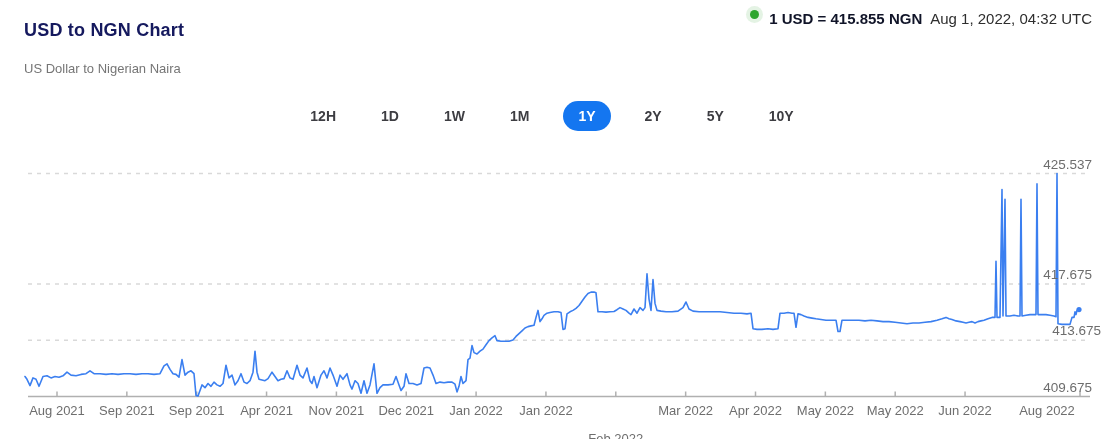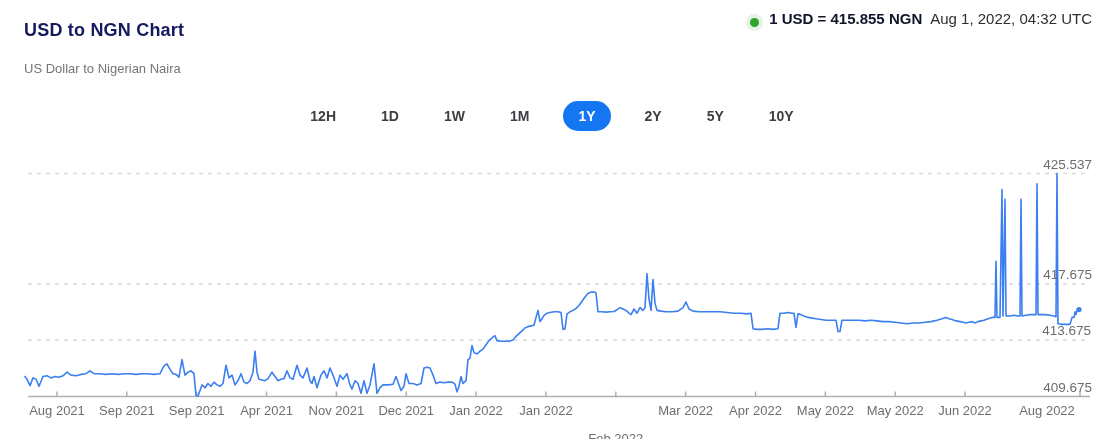--- a/index.html
+++ b/index.html
@@ -8,21 +8,21 @@
     font-family:"Liberation Sans", sans-serif;overflow:hidden;
   }
   .page-title{
     position:absolute;left:24px;top:8px;font-size:18px;font-weight:700;
     color:#15195e;letter-spacing:.2px;
   }
   .page-subtitle{
     position:absolute;left:24px;top:61px;font-size:13px;color:#757575;
   }
   .rate-block{
-    position:absolute;right:12px;top:10px;display:flex;align-items:flex-end;gap:8px;
+    position:absolute;right:12px;top:10px;display:flex;align-items:flex-start;gap:8px;
     font-size:15px;white-space:nowrap;
   }
   .live-dot{
     width:9px;height:9px;border-radius:50%;background:#2da52d;
     box-shadow:0 0 0 4px rgba(45,165,45,.13);margin-right:2px;
   }
   .rate-label{font-weight:700;color:#101428;}
   .rate-timestamp{color:#2e2e2e;}
   .range-selector{
     position:absolute;top:101px;left:0;width:100%;display:flex;
@@ -100,15 +100,15 @@
     <div class="x-label" style="left: 545.95px;">Jan 2022</div>
     <div class="x-label" style="left: 615.8px; margin-top: 28px;">Feb 2022</div>
     <div class="x-label" style="left: 685.65px;">Mar 2022</div>
     <div class="x-label" style="left: 755.5px;">Apr 2022</div>
     <div class="x-label" style="left: 825.35px;">May 2022</div>
     <div class="x-label" style="left: 895.2px;">May 2022</div>
     <div class="x-label" style="left: 965.05px;">Jun 2022</div>
     <div class="x-label" style="left: 1047px; text-align: center;">Aug 2022</div>
     <div class="y-label" style="right: 12px; top: 156.5px;">425.537</div>
     <div class="y-label" style="right: 12px; top: 267.03px;">417.675</div>
-    <div class="y-label" style="right: 13px; top: 323.265px;">413.675</div>
+    <div class="y-label" style="right: 3px; top: 323.265px;">413.675</div>
     <div class="y-label" style="right: 12px; top: 379.5px;">409.675</div>
   </div>
 
 </body></html>

